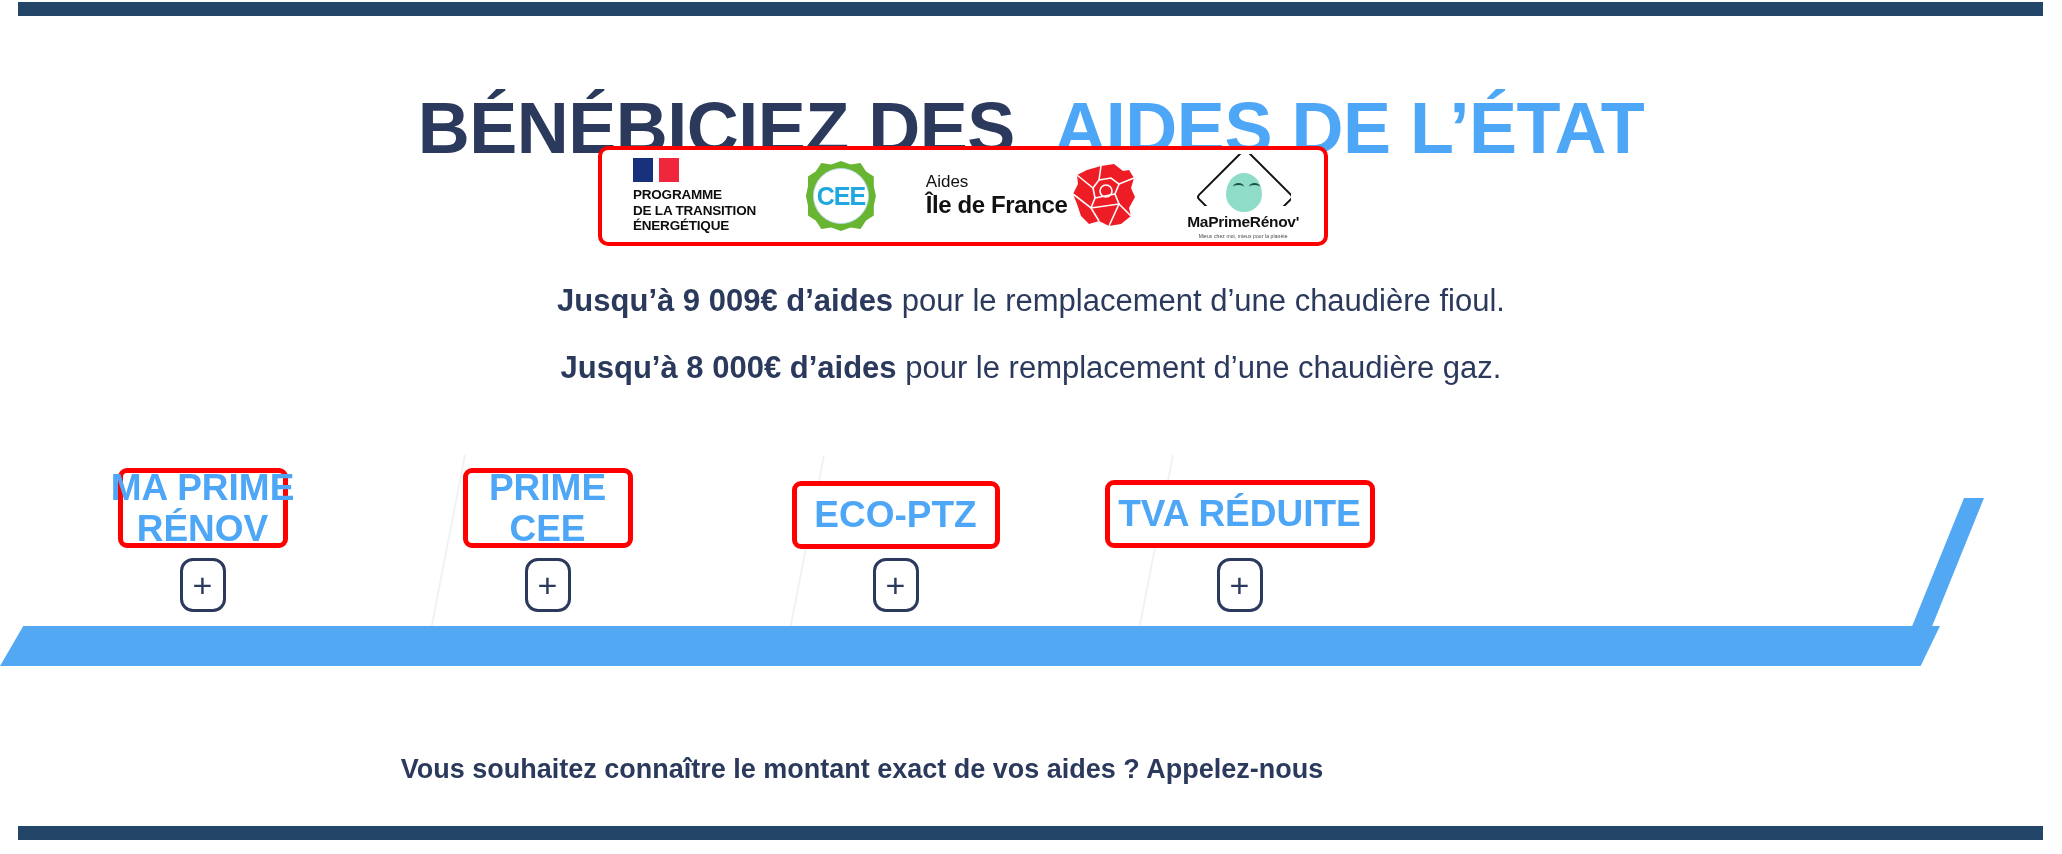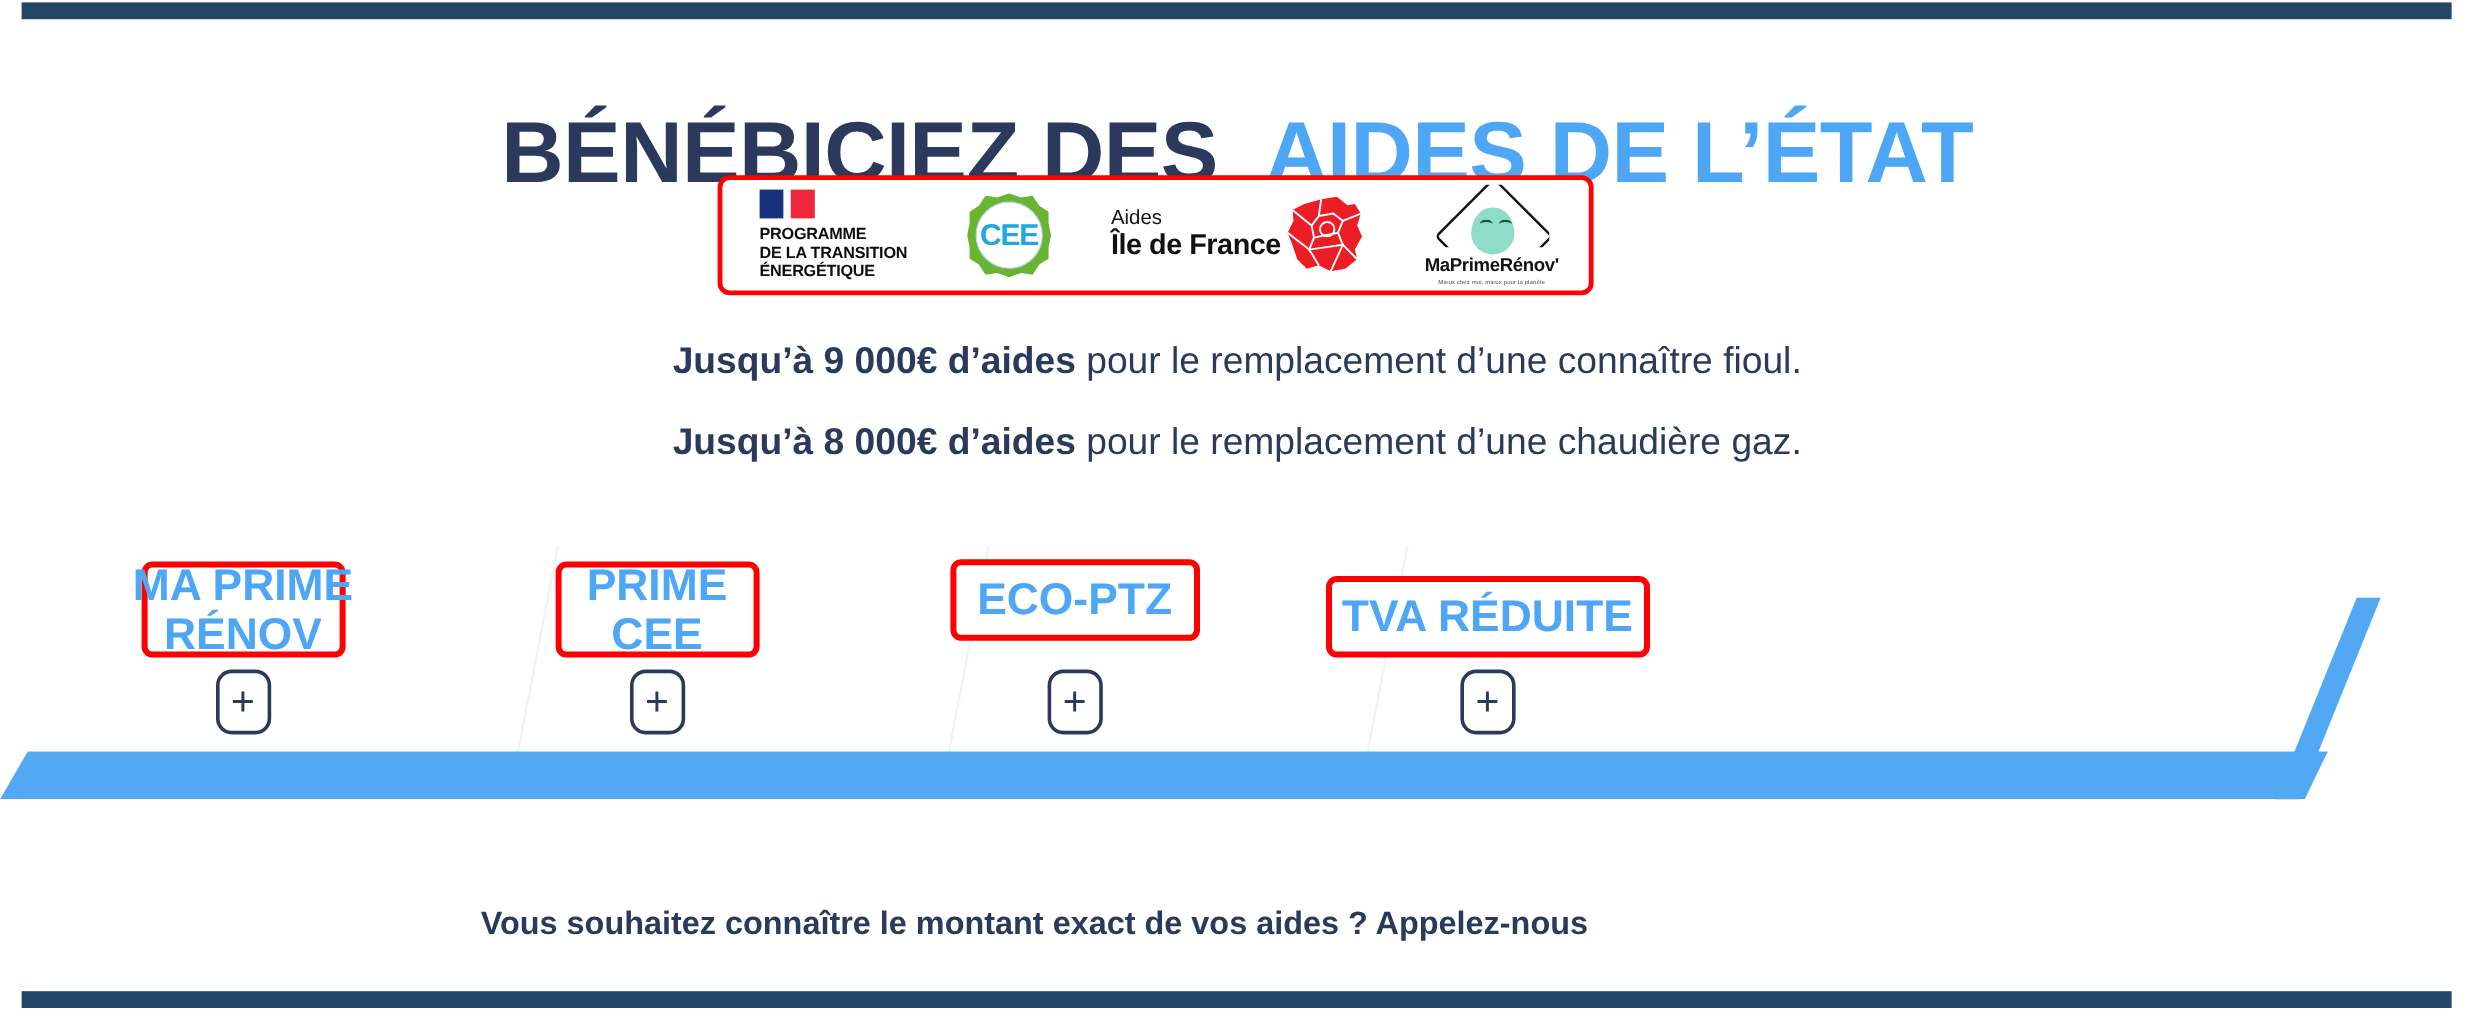--- a/index.html
+++ b/index.html
@@ -228,21 +228,21 @@
       <div class="blob"></div>
       <div class="eye l"></div>
       <div class="eye r"></div>
     </div>
     <div class="name">MaPrimeRénov'</div>
     <div class="tag">Mieux chez moi, mieux pour la planète</div>
   </div>
 
 </div>
 
-<div class="sub l1"><b>Jusqu’à 9 000€ d’aides</b><span> pour le remplacement d’une connaître fioul.</span></div>
+<div class="sub l1"><b>Jusqu’à 9 009€ d’aides</b><span> pour le remplacement d’une chaudière fioul.</span></div>
 <div class="sub l2"><b>Jusqu’à 8 000€ d’aides</b><span> pour le remplacement d’une chaudière gaz.</span></div>
 
 <div class="strip">
 
   <div class="panel">
     <div class="divider" style="left:23.0%"></div>
     <div class="divider" style="left:41.5%"></div>
     <div class="divider" style="left:59.5%"></div>
   </div>
 
@@ -267,21 +267,21 @@
     <div class="label" style="top:38px;width:170px;height:80px;flex-direction:column;">
       <span>PRIME</span>
       <span>CEE</span>
     </div>
     <div class="plus" style="top:128px;">
       <span>+</span>
     </div>
   </div>
 
   <div class="card" style="left:768px;width:255px;">
-    <div class="label" style="top:36px;width:208px;height:68px;">
+    <div class="label" style="top:51px;width:208px;height:68px;">
       <span>ECO-PTZ</span>
     </div>
     <div class="plus" style="top:128px;">
       <span>+</span>
     </div>
   </div>
 
   <div class="card" style="left:1112px;width:255px;">
     <div class="label" style="top:50px;width:270px;height:68px;">
       <span>TVA RÉDUITE</span>

